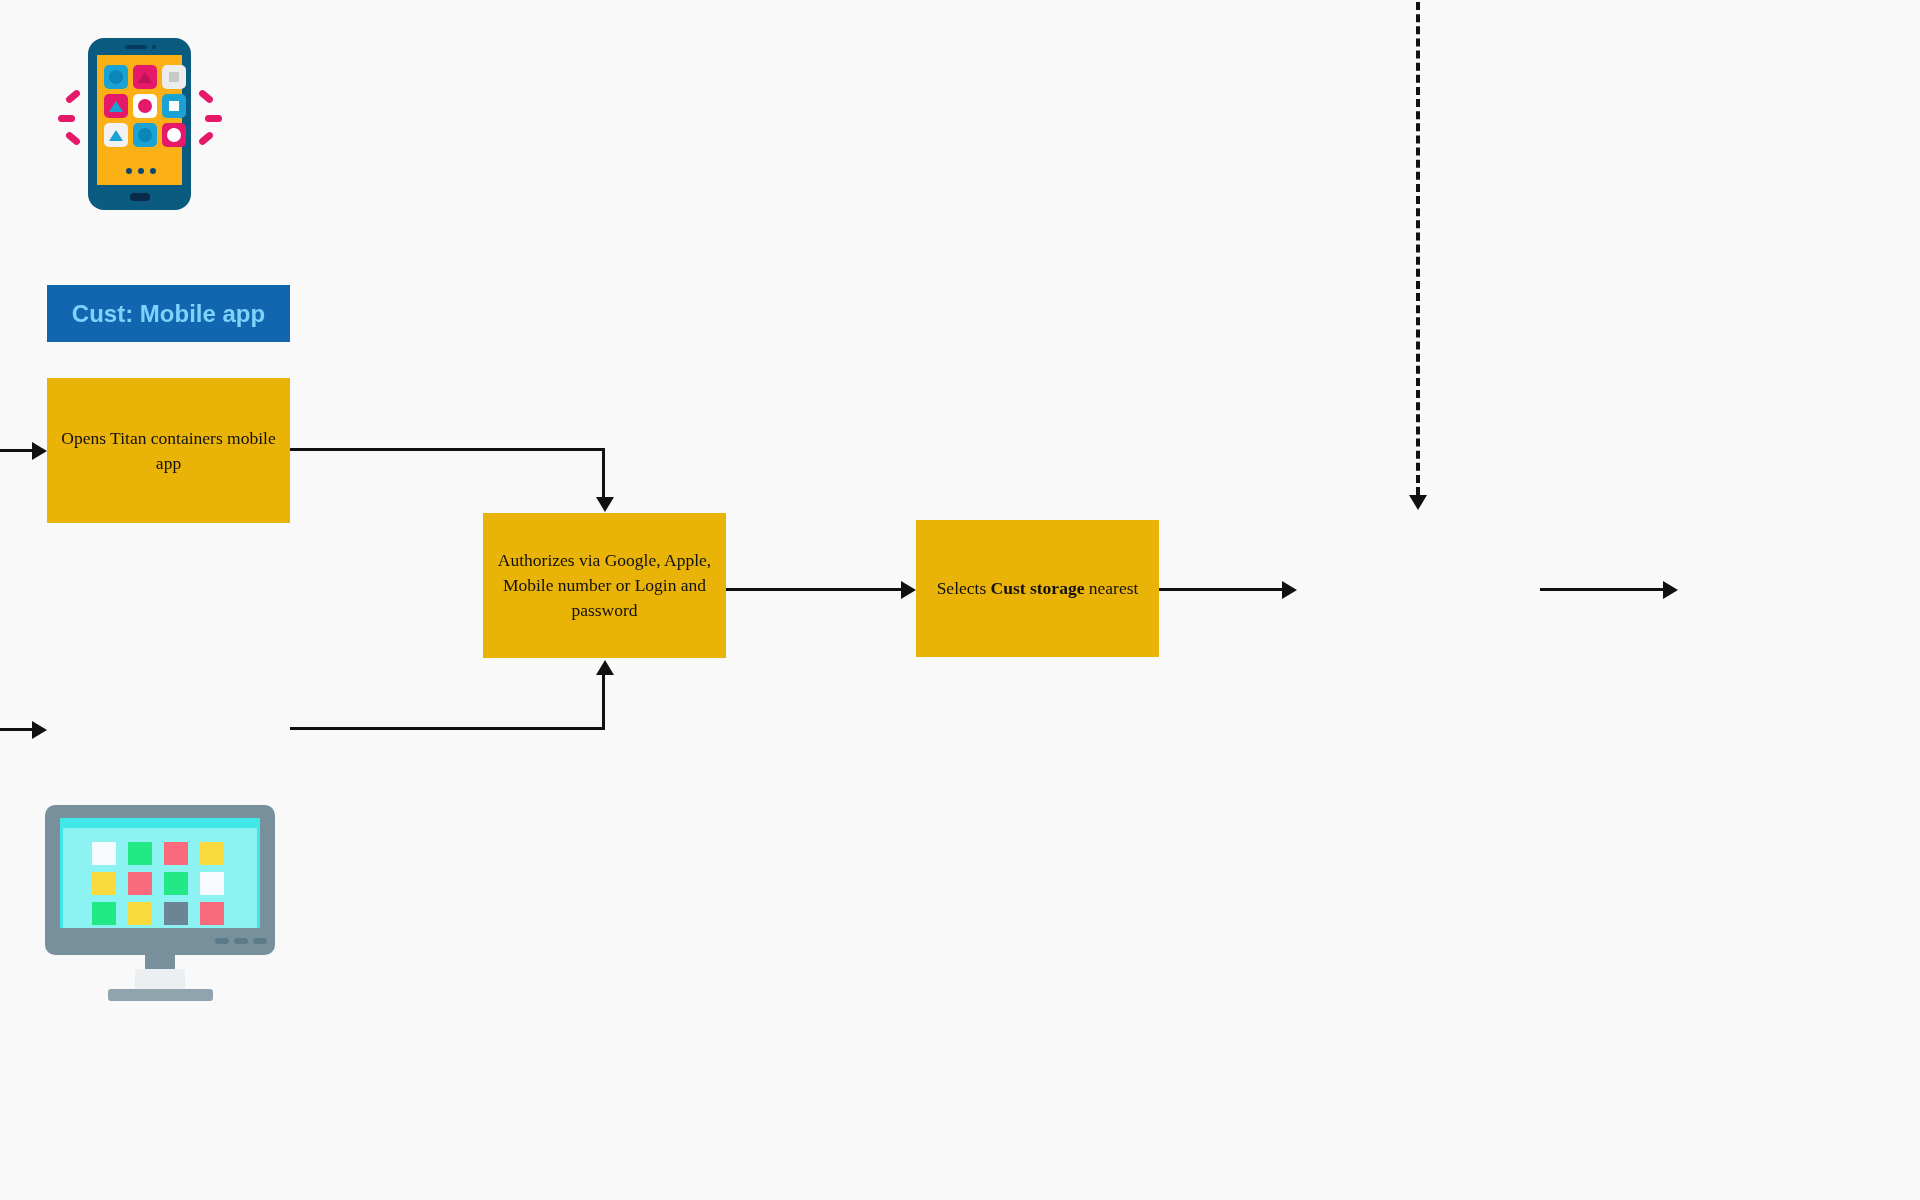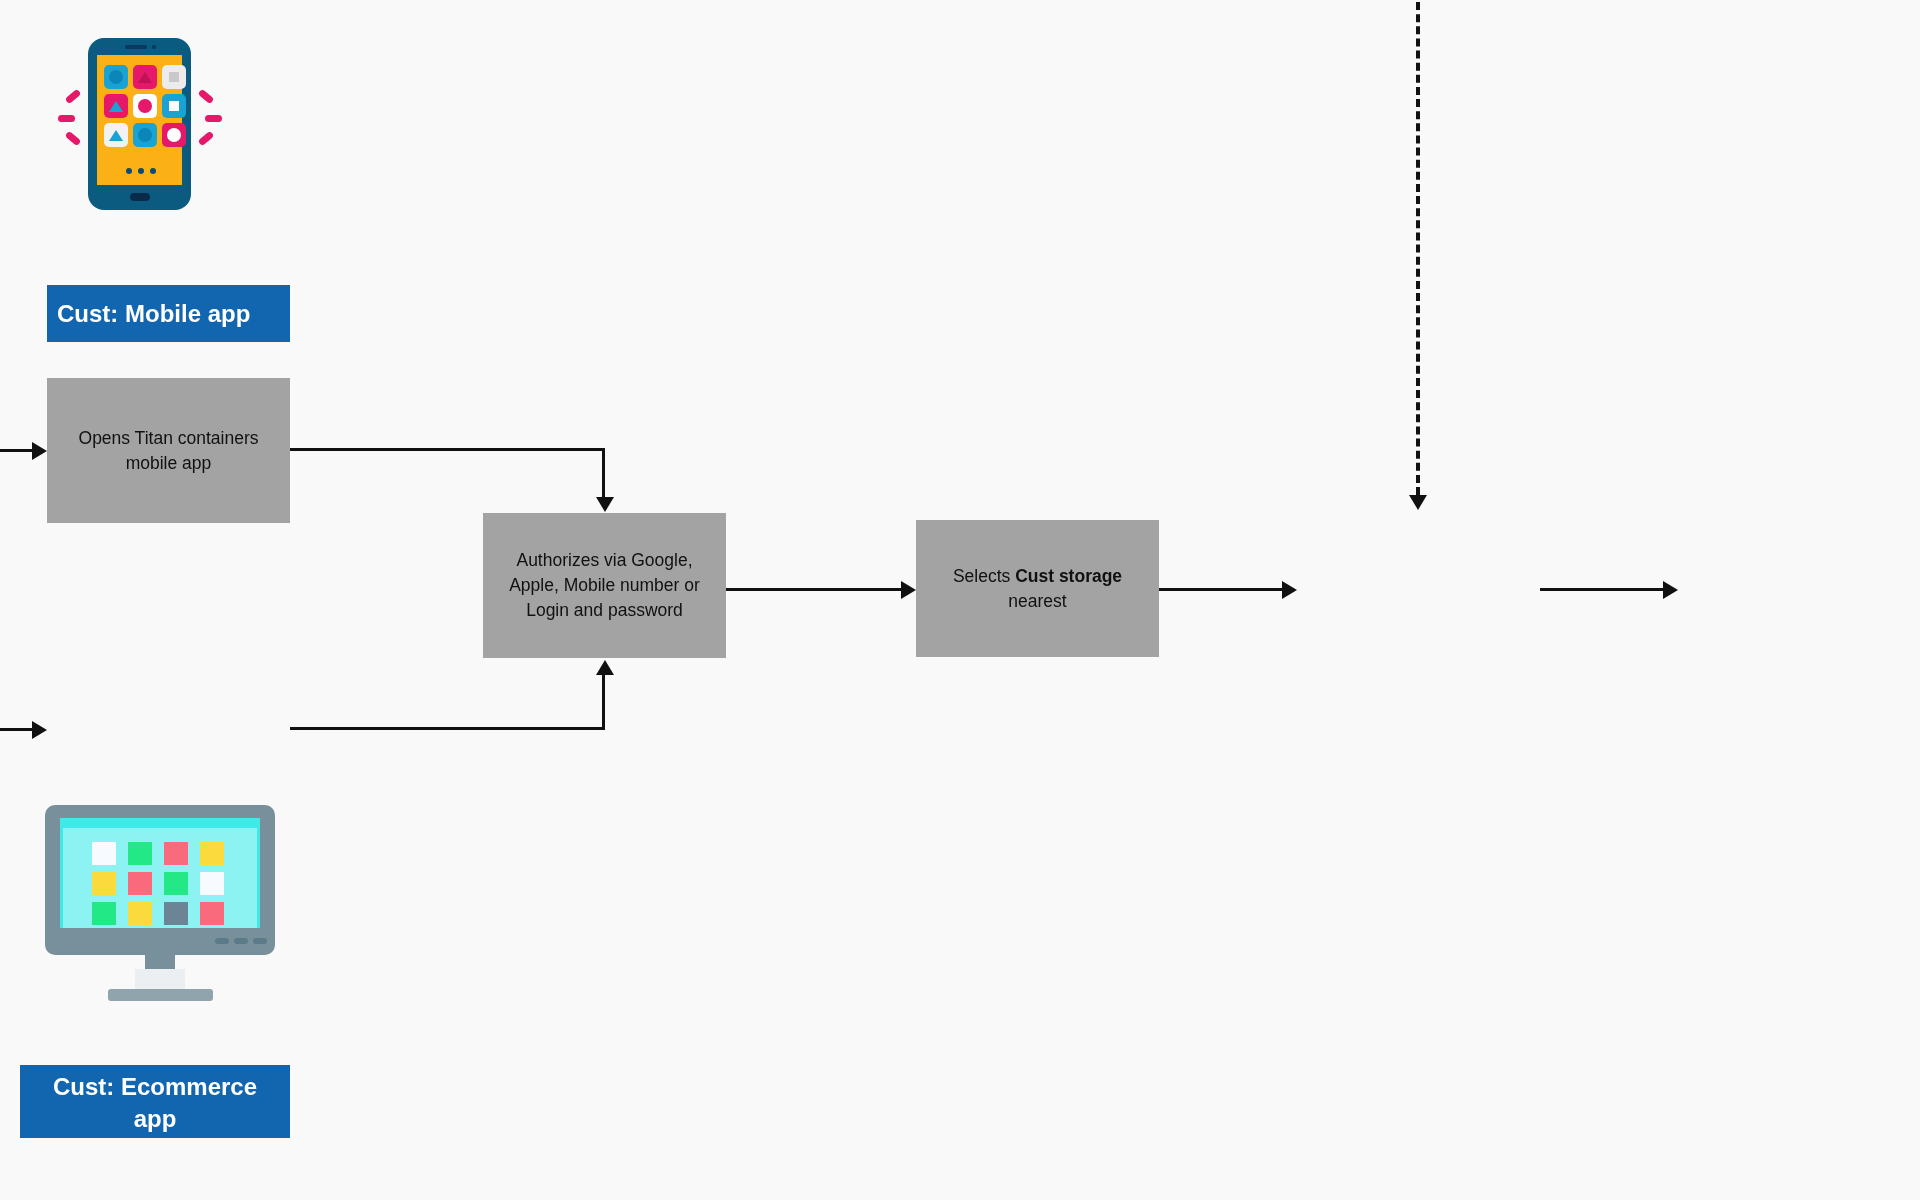--- a/index.html
+++ b/index.html
@@ -8,43 +8,44 @@
     background: #f9f9f9;
     font-family: "Liberation Sans", sans-serif;
     overflow: hidden;
   }
   #canvas { position: relative; width: 1920px; height: 1200px; }
 
   
   .lane-badge {
     position: absolute;
     background: #1266b0;
-    color: #ffffff;
+    color: #7dd3fc;
     font-weight: bold;
     font-size: 24px;
     line-height: 30px;
     text-align: center;
     display: flex;
     align-items: center;
-    justify-content: flex-start;
+    justify-content: center;
     padding: 6px 10px;
   }
 
   
   .node {
     position: absolute;
-    background: #a3a3a3;
+    background: #eab308;
     color: #111111;
     font-size: 17.5px;
     line-height: 25px;
     text-align: center;
     display: flex;
     align-items: center;
     justify-content: center;
     padding: 12px 12px;
+    font-family: Liberation Serif, serif;
   }
   .node .txt { display: block; }
   .node b { font-weight: bold; }
 
   
   .hline { position: absolute; height: 3px; background: #111111; }
   .vline { position: absolute; width: 3px; background: #111111; }
   .arrow-r {
     position: absolute;
     width: 0; height: 0;
@@ -195,23 +196,20 @@
 
     <div class="mon-led" style="left:170px; top:133px; width:14px; height:6px;"></div>
     <div class="mon-led" style="left:189px; top:133px; width:14px; height:6px;"></div>
     <div class="mon-led" style="left:208px; top:133px; width:14px; height:6px;"></div>
 
     <div class="mon-neck" style="left:100px; top:150px; width:30px; height:18px;"></div>
     <div class="mon-plate" style="left:90px; top:164px; width:50px; height:22px;"></div>
     <div class="mon-base" style="left:63px; top:184px; width:105px; height:12px;"></div>
   </div>
 
-  <div class="lane-badge" style="left:20px; top:1065px; width:270px; height:73px; flex-direction:column; line-height:32px;">
-    <span>Cust: Ecommerce app</span>
-  </div>
 
   <div class="node" style="left:47px; top:378px; width:243px; height:145px;">
     <span class="txt">Opens Titan containers mobile app</span>
   </div>
 
 
   <div class="node" style="left:483px; top:513px; width:243px; height:145px;">
     <span class="txt">Authorizes via Google, Apple, Mobile number or Login and password</span>
   </div>
 

